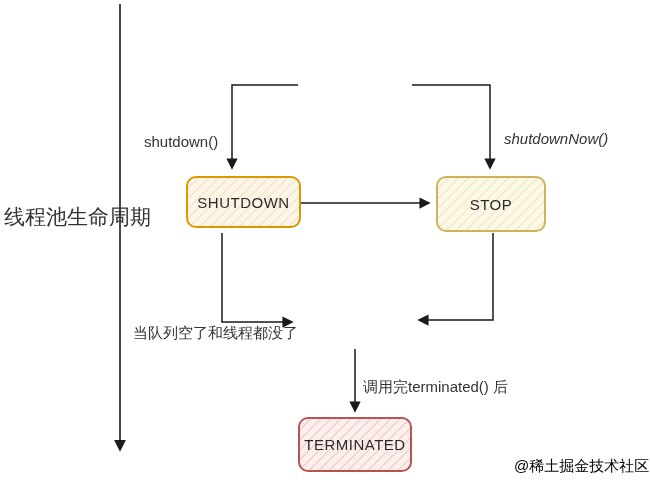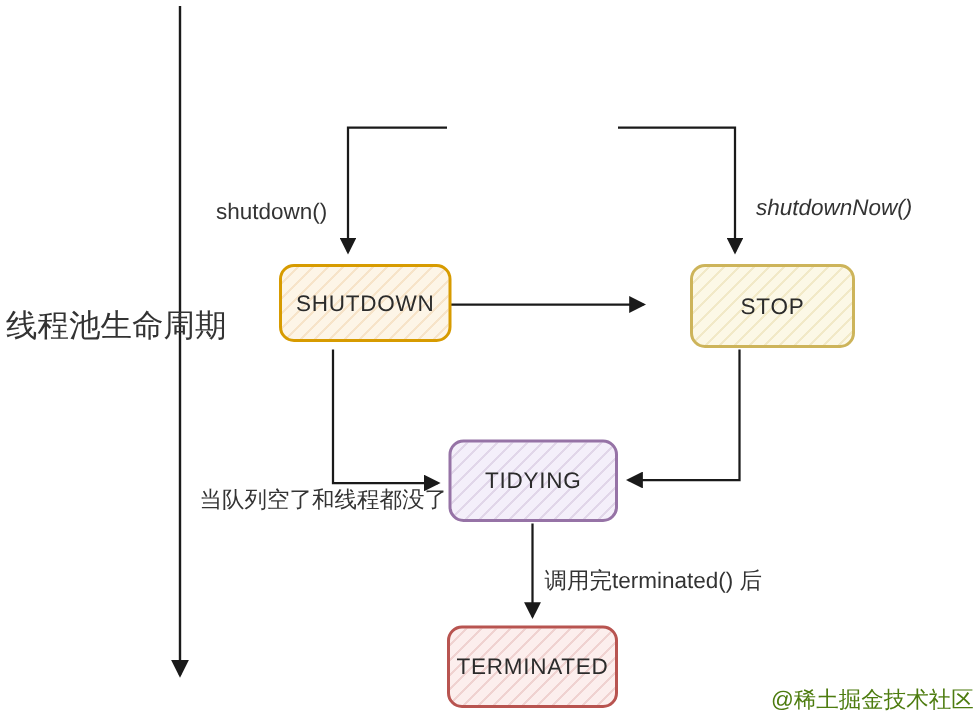--- a/index.html
+++ b/index.html
@@ -20,40 +20,40 @@
   }
   
   .node-running   {background-image:repeating-linear-gradient(135deg,rgba(130,179,102,.22) 0 1.4px,transparent 1.4px 7px);}
   .node-shutdown  {background-image:repeating-linear-gradient(135deg,rgba(222,158,80,.20) 0 1.4px,transparent 1.4px 7px);}
   .node-stop      {background-image:repeating-linear-gradient(135deg,rgba(205,180,90,.22) 0 1.4px,transparent 1.4px 7px);}
   .node-tidying   {background-image:repeating-linear-gradient(135deg,rgba(150,115,166,.20) 0 1.4px,transparent 1.4px 7px);}
   .node-terminated{background-image:repeating-linear-gradient(135deg,rgba(184,84,80,.18) 0 1.4px,transparent 1.4px 7px);}
 
   #node-running   {left:298px;top:61px; width:114px;height:51px;}
   #node-shutdown  {left:175px;top:176px;width:115px;height:52px;margin-left:11px;}
-  #node-stop      {left:436px;top:176px;width:110px;height:56px;margin-left:24px;}
+  #node-stop      {left:436px;top:176px;width:110px;height:56px;}
   #node-tidying   {left:299px;top:293px;width:113px;height:55px;}
   #node-terminated{left:298px;top:417px;width:114px;height:55px;}
 
   .edge-label{
     position:absolute;font-size:15px;color:#333;white-space:nowrap;
   }
   #lbl-shutdown      {left:144px;top:133px;}
   #lbl-shutdownnow   {left:504px;top:130px;font-style:italic;}
   #lbl-queue-empty   {left:133px;top:324px;}
   #lbl-threads-gone  {left:445px;top:326px;}
   #lbl-after-term    {left:363px;top:378px;}
 
   .axis-label{
     position:absolute;left:4px;top:203px;width:114px;
     font-size:21px;color:#333;white-space:nowrap;
   }
   .watermark{
     position:absolute;left:514px;top:457px;
-    font-size:15px;color:#4d7c0f;white-space:nowrap;
+    font-size:15px;color:#000000;white-space:nowrap;
   }
 </style>
 </head>
 <body>
 
 <div class="canvas">
 
   <svg class="wires" viewBox="0 0 650 485" xmlns="http://www.w3.org/2000/svg">
     <defs>
       <marker id="arrow" viewBox="0 0 10 10" refX="8.5" refY="5" markerWidth="7.5" markerHeight="7.5" orient="auto-start-reverse">
@@ -80,23 +80,20 @@
 
 
   <div id="node-shutdown" class="node node-shutdown" style="border-color: rgb(215, 155, 0); background-color: rgb(253, 245, 231);">
     <span>SHUTDOWN</span>
   </div>
 
   <div id="node-stop" class="node node-stop" style="border-color: rgb(205, 180, 90); background-color: rgb(252, 248, 230);">
     <span>STOP</span>
   </div>
 
-  <div id="node-tidying" class="node node-tidying" style="border-color: rgb(150, 115, 166); background-color: rgb(244, 239, 250);">
-    <span>TIDYING</span>
-  </div>
 
   <div id="node-terminated" class="node node-terminated" style="border-color: rgb(184, 84, 80); background-color: rgb(252, 238, 237);">
     <span>TERMINATED</span>
   </div>
 
   <div id="lbl-shutdown" class="edge-label">shutdown()</div>
   <div id="lbl-shutdownnow" class="edge-label">shutdownNow()</div>
   <div id="lbl-queue-empty" class="edge-label">当队列空了和线程都没了</div>
   <div id="lbl-after-term" class="edge-label">调用完terminated() 后</div>
 

